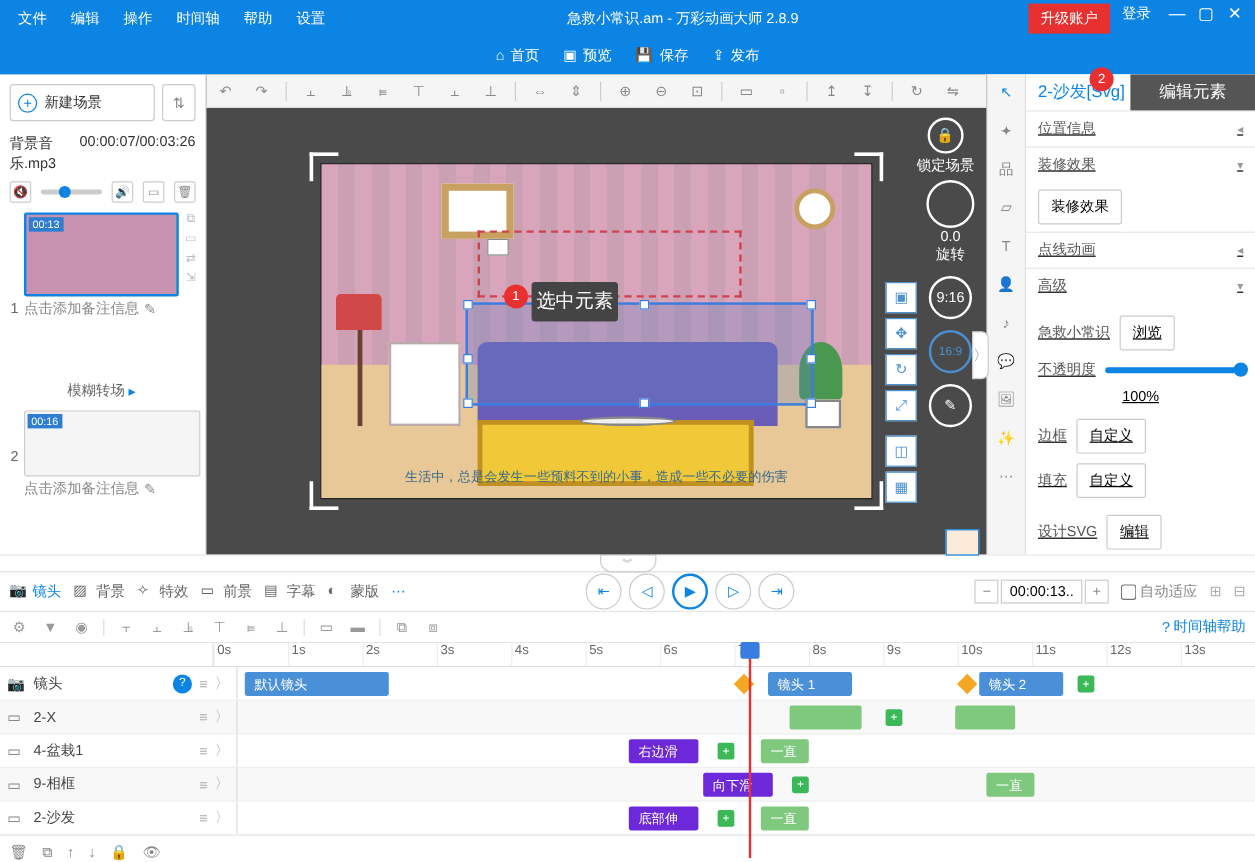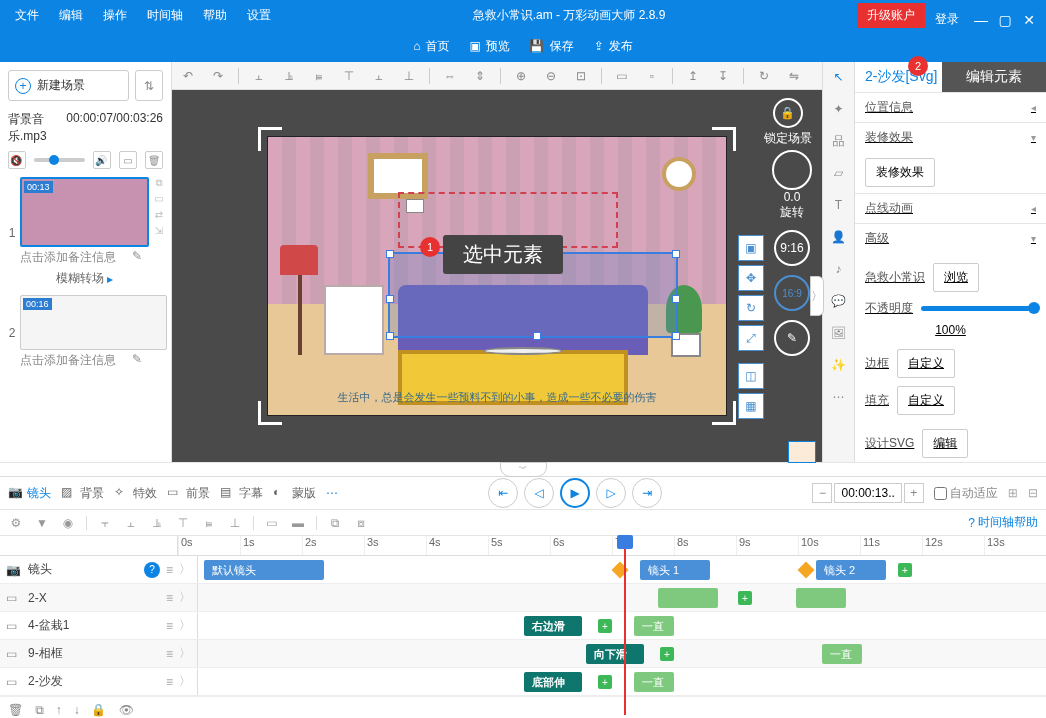--- a/index.html
+++ b/index.html
@@ -1,20 +1,20 @@
 <!DOCTYPE html>
 <html><head>
 <meta charset="utf-8">
 <style>
 *{margin:0;padding:0;box-sizing:border-box;font-family:'Microsoft YaHei',Arial,sans-serif;font-size:12px;}
 body{background:#fff;overflow:hidden;width:1046px;height:718px;}
 .titlebar{height:30px;background:#0c84e4;display:flex;align-items:center;color:#fff;padding:0 5px;}
 .titlebar .menu-item{padding:0 10px;cursor:pointer;}
 .titlebar .title{flex:1;text-align:center;}
-.titlebar .right-btns{display:flex;align-items:flex-end;}
+.titlebar .right-btns{display:flex;align-items:flex-start;}
 .titlebar .upgrade{background:#e83030;padding:4px 10px;}
 .titlebar .login{padding:0 10px;}
 .titlebar .win-btn{width:24px;text-align:center;font-size:14px;cursor:pointer;}
 .toolbar-main{height:32px;background:#0c84e4;display:flex;align-items:center;justify-content:center;gap:20px;color:#fff;}
 .toolbar-main .tb-item{display:flex;align-items:center;gap:5px;cursor:pointer;}
 .workspace{display:flex;height:400px;}
 .left-panel{width:172px;border-right:1px solid #ddd;display:flex;flex-direction:column;}
 .new-scene-bar{display:flex;padding:8px;gap:6px;}
 .new-scene-btn{flex:1;border:1px solid #ccc;border-radius:3px;padding:6px;display:flex;align-items:center;gap:6px;cursor:pointer;color:#333;}
 .new-scene-btn .plus{color:#0c84e4;border:1px solid #0c84e4;border-radius:50%;width:16px;height:16px;display:flex;align-items:center;justify-content:center;}
@@ -24,39 +24,39 @@
 .audio-controls .slider{flex:1;height:4px;background:#ccc;position:relative;border-radius:2px;}
 .audio-controls .slider::after{content:'';position:absolute;left:30%;top:-3px;width:10px;height:10px;background:#0c84e4;border-radius:50%;}
 .ico-btn{width:18px;height:18px;border:1px solid #ccc;border-radius:2px;display:flex;align-items:center;justify-content:center;cursor:pointer;color:#888;font-size:10px;}
 .scene-list{flex:1;overflow:auto;padding:4px;}
 .scene-item{display:flex;margin-bottom:6px;}
 .scene-num{width:16px;display:flex;align-items:center;justify-content:center;color:#666;}
 .scene-body{flex:1;}
 .scene-thumb{height:70px;background:#c792b0;border:2px solid #0c84e4;position:relative;border-radius:2px;}
 .scene-thumb.s2{background:#f5f5f5;border:1px solid #ccc;height:55px;}
 .scene-time{position:absolute;top:2px;left:2px;background:#2d7dd2;color:#fff;font-size:9px;padding:1px 3px;}
-.scene-note{font-size:11px;color:#888;padding:2px 0;display:flex;gap:16px;}
-.scene-trans{text-align:center;font-size:11px;color:#666;padding:2px;display:flex;align-items:center;justify-content:center;gap:3px;}
+.scene-note{font-size:11px;color:#888;padding:2px 0;display:flex;align-items:center;gap:4px;}
+.scene-trans{text-align:center;font-size:11px;color:#666;padding:2px;display:flex;align-items:center;justify-content:center;gap:3px;margin-top:47px;}
 .scene-side-btns{width:18px;display:flex;flex-direction:column;gap:2px;padding-left:2px;}
 .scene-side-btns span{height:14px;color:#bbb;font-size:10px;text-align:center;cursor:pointer;}
 .canvas-area{flex:1;background:#4a4a4a;position:relative;display:flex;flex-direction:column;}
 .canvas-toolbar{height:28px;background:#f5f5f5;display:flex;align-items:center;padding:0 6px;gap:10px;border-bottom:1px solid #ddd;}
 .canvas-toolbar .ct-btn{width:20px;height:20px;color:#888;display:flex;align-items:center;justify-content:center;cursor:pointer;}
 .canvas-toolbar .sep{width:1px;height:16px;background:#ccc;}
 .canvas-stage{flex:1;position:relative;display:flex;align-items:center;justify-content:center;}
 .stage-img{width:460px;height:280px;background:linear-gradient(#d4a0b5 60%,#e8c896 60%);position:relative;border:1px solid #222;}
 .viewfinder{position:absolute;inset:-10px;border:none;}
 .vf-c{position:absolute;width:24px;height:24px;border:3px solid #fff;}
 .vf-tl{top:0;left:0;border-right:none;border-bottom:none;}
 .vf-tr{top:0;right:0;border-left:none;border-bottom:none;}
 .vf-bl{bottom:0;left:0;border-right:none;border-top:none;}
 .vf-br{bottom:0;right:0;border-left:none;border-top:none;}
 .sel-box{position:absolute;top:115px;left:120px;width:290px;height:86px;border:2px solid #3a7de0;background:rgba(100,130,200,0.3);}
 .sel-handle{position:absolute;width:8px;height:8px;background:#fff;border:1px solid #3a7de0;}
-.sel-tooltip{position:absolute;top:98px;left:175px;background:#444;color:#fff;padding:6px 20px;border-radius:3px;font-size:20px;}
+.sel-tooltip{position:absolute;top:98px;left:175px;background:#444;color:#fff;padding:6px 4px;border-radius:3px;font-size:16px;}
 .sel-badge{position:absolute;top:100px;left:152px;width:20px;height:20px;background:#e83030;color:#fff;border-radius:50%;display:flex;align-items:center;justify-content:center;font-size:11px;}
 .dashed-box{position:absolute;top:55px;left:130px;width:220px;height:56px;border:2px dashed #d04050;}
 .cam-ico{position:absolute;top:62px;left:138px;width:18px;height:14px;background:#fff;border:1px solid #888;}
 .lock-panel{position:absolute;top:8px;right:10px;text-align:center;color:#fff;font-size:11px;}
 .lock-circle{width:30px;height:30px;border:2px solid #fff;border-radius:50%;margin:0 auto 2px;display:flex;align-items:center;justify-content:center;}
 .rotate-panel{position:absolute;top:60px;right:10px;text-align:center;color:#fff;font-size:11px;}
 .rot-circle{width:40px;height:40px;border:2px solid #fff;border-radius:50%;margin:0 auto;position:relative;}
 .time-badge{position:absolute;top:140px;right:12px;width:36px;height:36px;border:2px solid #fff;border-radius:50%;color:#fff;display:flex;align-items:center;justify-content:center;font-size:12px;}
 .ratio-badge{position:absolute;top:185px;right:12px;width:36px;height:36px;border:2px solid #4a90d0;border-radius:50%;color:#4a90d0;display:flex;align-items:center;justify-content:center;font-size:10px;}
 .pen-badge{position:absolute;top:230px;right:12px;width:36px;height:36px;border:2px solid #fff;border-radius:50%;color:#fff;display:flex;align-items:center;justify-content:center;}
@@ -105,21 +105,21 @@
 .playhead::before{content:'';position:absolute;top:-1px;left:-7px;width:16px;height:14px;background:#3a7de0;border-radius:2px;}
 .tl-row{display:flex;height:28px;border-bottom:1px solid #eee;align-items:center;}
 .tl-row.alt{background:#f8f8f8;}
 .tl-label{width:198px;display:flex;align-items:center;padding:0 6px;gap:6px;border-right:1px solid #ddd;height:100%;}
 .tl-label .li{width:16px;color:#888;}
 .tl-label .nm{flex:1;color:#444;}
 .tl-label .help-i{width:16px;height:16px;background:#0c84e4;color:#fff;border-radius:50%;display:flex;align-items:center;justify-content:center;font-size:10px;}
 .tl-label .menu-i{color:#aaa;cursor:pointer;}
 .tl-track{flex:1;position:relative;height:100%;}
 .clip{position:absolute;top:4px;height:20px;background:#4a90d9;color:#fff;font-size:11px;display:flex;align-items:center;padding:0 8px;border-radius:2px;}
-.clip.green{background:#0f766e;font-weight:bold;}
+.clip.green{background:#6d28d9;}
 .clip.greenlight{background:#7ec97e;}
 .diamond{position:absolute;top:8px;width:12px;height:12px;background:#f5a623;transform:rotate(45deg);}
 .plus-marker{position:absolute;top:7px;width:14px;height:14px;background:#3cb858;color:#fff;border-radius:2px;display:flex;align-items:center;justify-content:center;font-size:10px;}
 .tl-footer{height:26px;display:flex;align-items:center;padding:0 8px;gap:12px;border-top:1px solid #eee;}
 .tl-footer .tf{color:#888;cursor:pointer;}
 .thumb-strip{position:absolute;bottom:-1px;right:6px;width:28px;height:22px;border:1px solid #0c84e4;background:#fcebd8;}
 
 .wall-stripes{position:absolute;inset:0;background:repeating-linear-gradient(90deg,#d8a5ba 0 14px,#caa0b2 14px 28px);}
 .floor{position:absolute;bottom:0;left:0;right:0;height:40%;background:#e8c896;}
 .rug{position:absolute;bottom:10px;left:130px;width:230px;height:55px;background:#f0c838;border:4px solid #c09020;}

